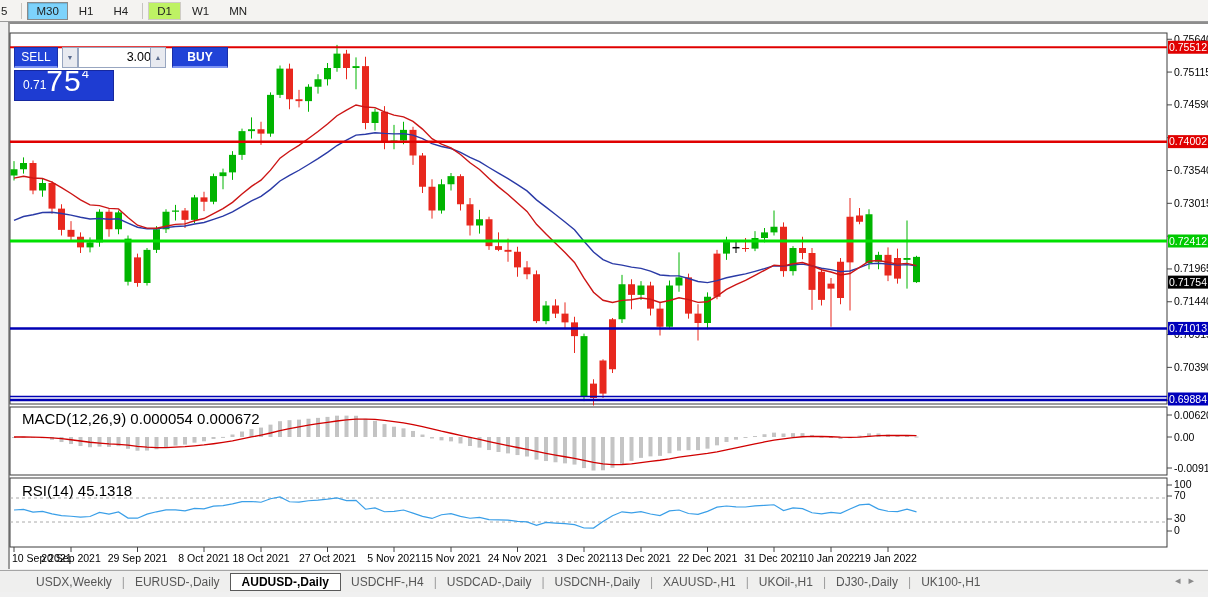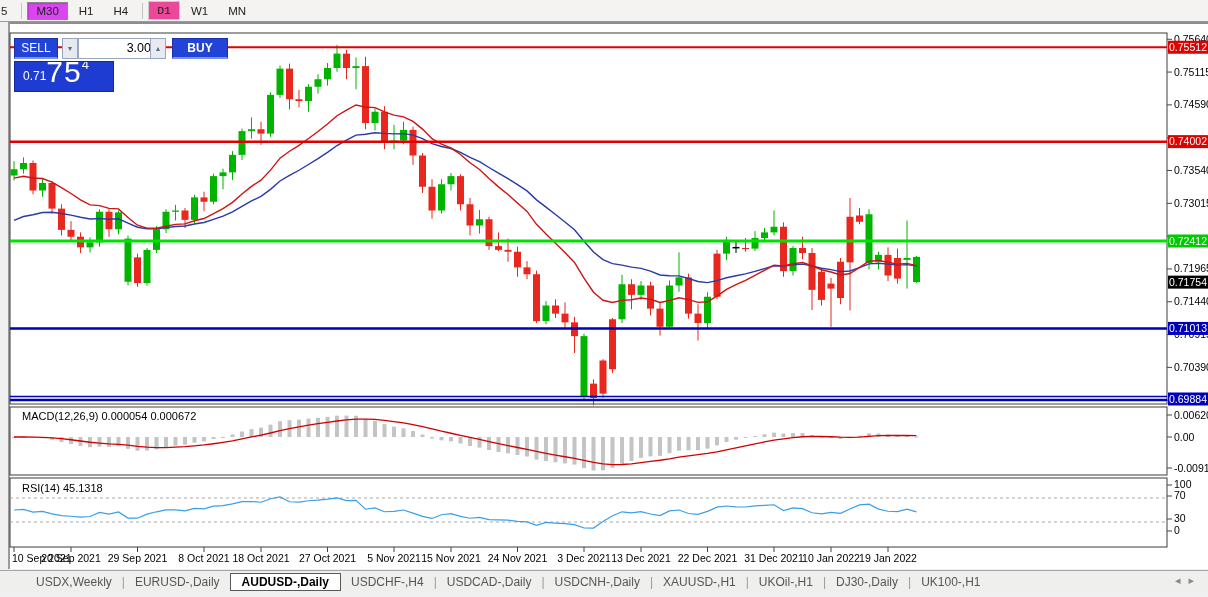--- a/index.html
+++ b/index.html
@@ -4,37 +4,37 @@
 <style>
   * { margin:0; padding:0; box-sizing:border-box; }
   html,body { font-family:"Liberation Sans", sans-serif; background:#f0f0f0; }
   #screen { position:relative; width:1208px; height:597px; background:#f0f0f0; overflow:hidden; }
 
   
   #toolbar { position:absolute; left:0; top:0; width:1208px; height:22px; background:#f4f3f1;
              border-bottom:1px solid #9a9a9a; display:flex; align-items:center; }
   .tf-btn { font-size:11.5px; color:#222; padding:2px 8px; margin:0 1px; border:1px solid transparent; }
   .tf-btn.partial { padding-left:1px; margin-left:-1px; }
-  .tf-btn.active { border:1px solid #8a8a8a; background:#d946ef; box-shadow:inset 1px 1px 1px rgba(0,0,0,.15); }
-  .tf-btn.current { border:1px solid #cfccc6; background:#ec4899;font-family:Liberation Mono, monospace; }
+  .tf-btn.active { border:1px solid #8a8a8a; background:#7dd3fc; box-shadow:inset 1px 1px 1px rgba(0,0,0,.15); }
+  .tf-btn.current { border:1px solid #cfccc6; background:#bef264; }
   .tf-sep { width:1px; height:16px; background:#c6c4c0; margin:0 4px; }
 
   
   #chart-window { position:absolute; left:8px; top:22px; width:1200px; height:547px; background:#ffffff;
                   border-left:2px solid #9b9b9b; border-top:2px solid #8d8d8d; }
   #csvg { position:absolute; left:0; top:0; }
 
   #chart-title { position:absolute; left:22px; top:26px; font-size:11.5px; color:#000; white-space:nowrap; }
   #chart-title .arr { font-size:8px; vertical-align:2px; margin-right:5px; }
   #chart-title .sym { margin-right:8px; }
 
-  .ind-label { position:absolute; font-size:11px; color:#000; white-space:nowrap; }
+  .ind-label { position:absolute; font-size:15px; color:#000; white-space:nowrap; }
 
   
-  #trade-panel { position:absolute; left:14px; top:38px; width:214px; height:54px; }
+  #trade-panel { position:absolute; left:14px; top:47px; width:214px; height:54px; }
   .tp-btn { position:absolute; background:#2143d7; color:#fff; font-size:12px; text-align:center;
             border:1px solid #1a2fa8; border-bottom:2px solid #7d93f2; line-height:18px; }
   #sell-btn { left:0; top:0; width:44px; height:21px; }
   #buy-btn  { left:158px; top:0; width:56px; height:21px;font-weight:bold; }
   .spin-btn { position:absolute; top:0; width:16px; height:21px; background:#e8eaf0; border:1px solid #98a6c0;
               color:#5b6c8e; font-size:7px; text-align:center; line-height:19px; }
   #vol-down { left:48px; }
   #vol-up   { left:136px; }
   #vol-box  { position:absolute; left:64px; top:0; width:80px; height:21px; background:#fff; border:1px solid #98a6c0;
               font-size:12.5px; color:#000; text-align:right; padding:2px 6px 0 0; }

